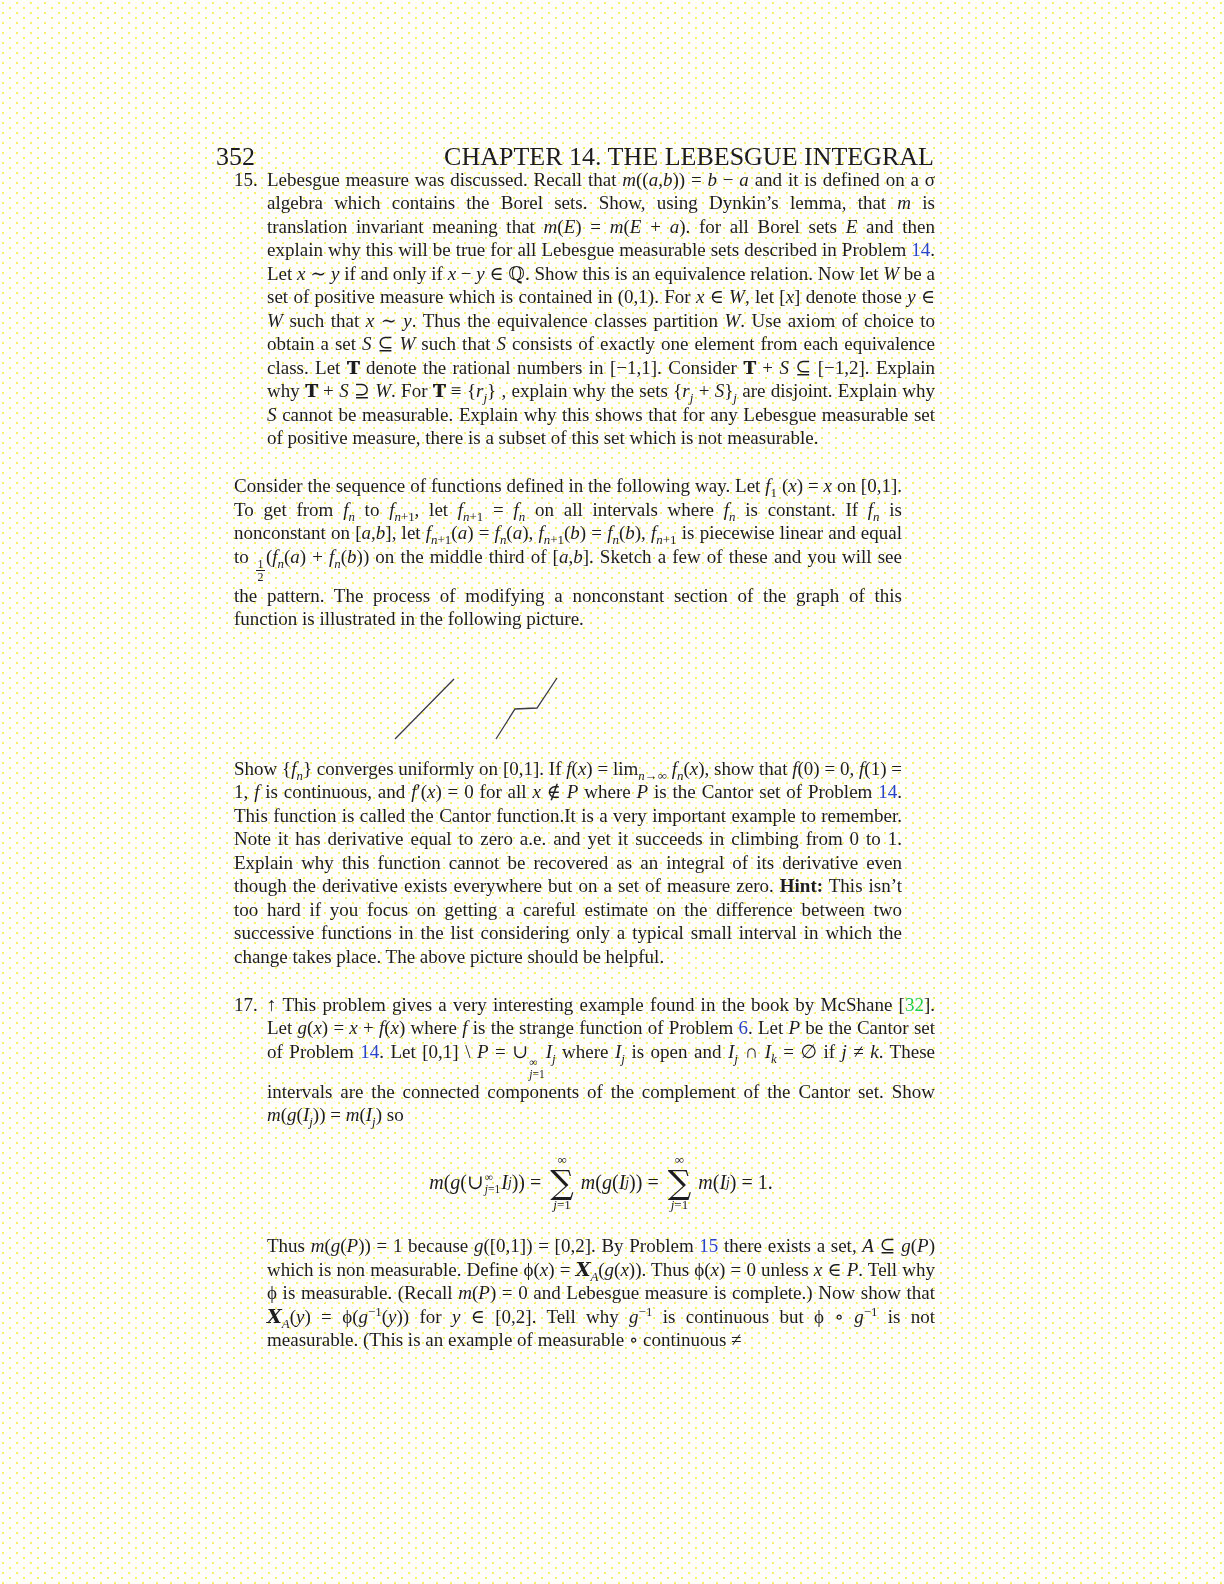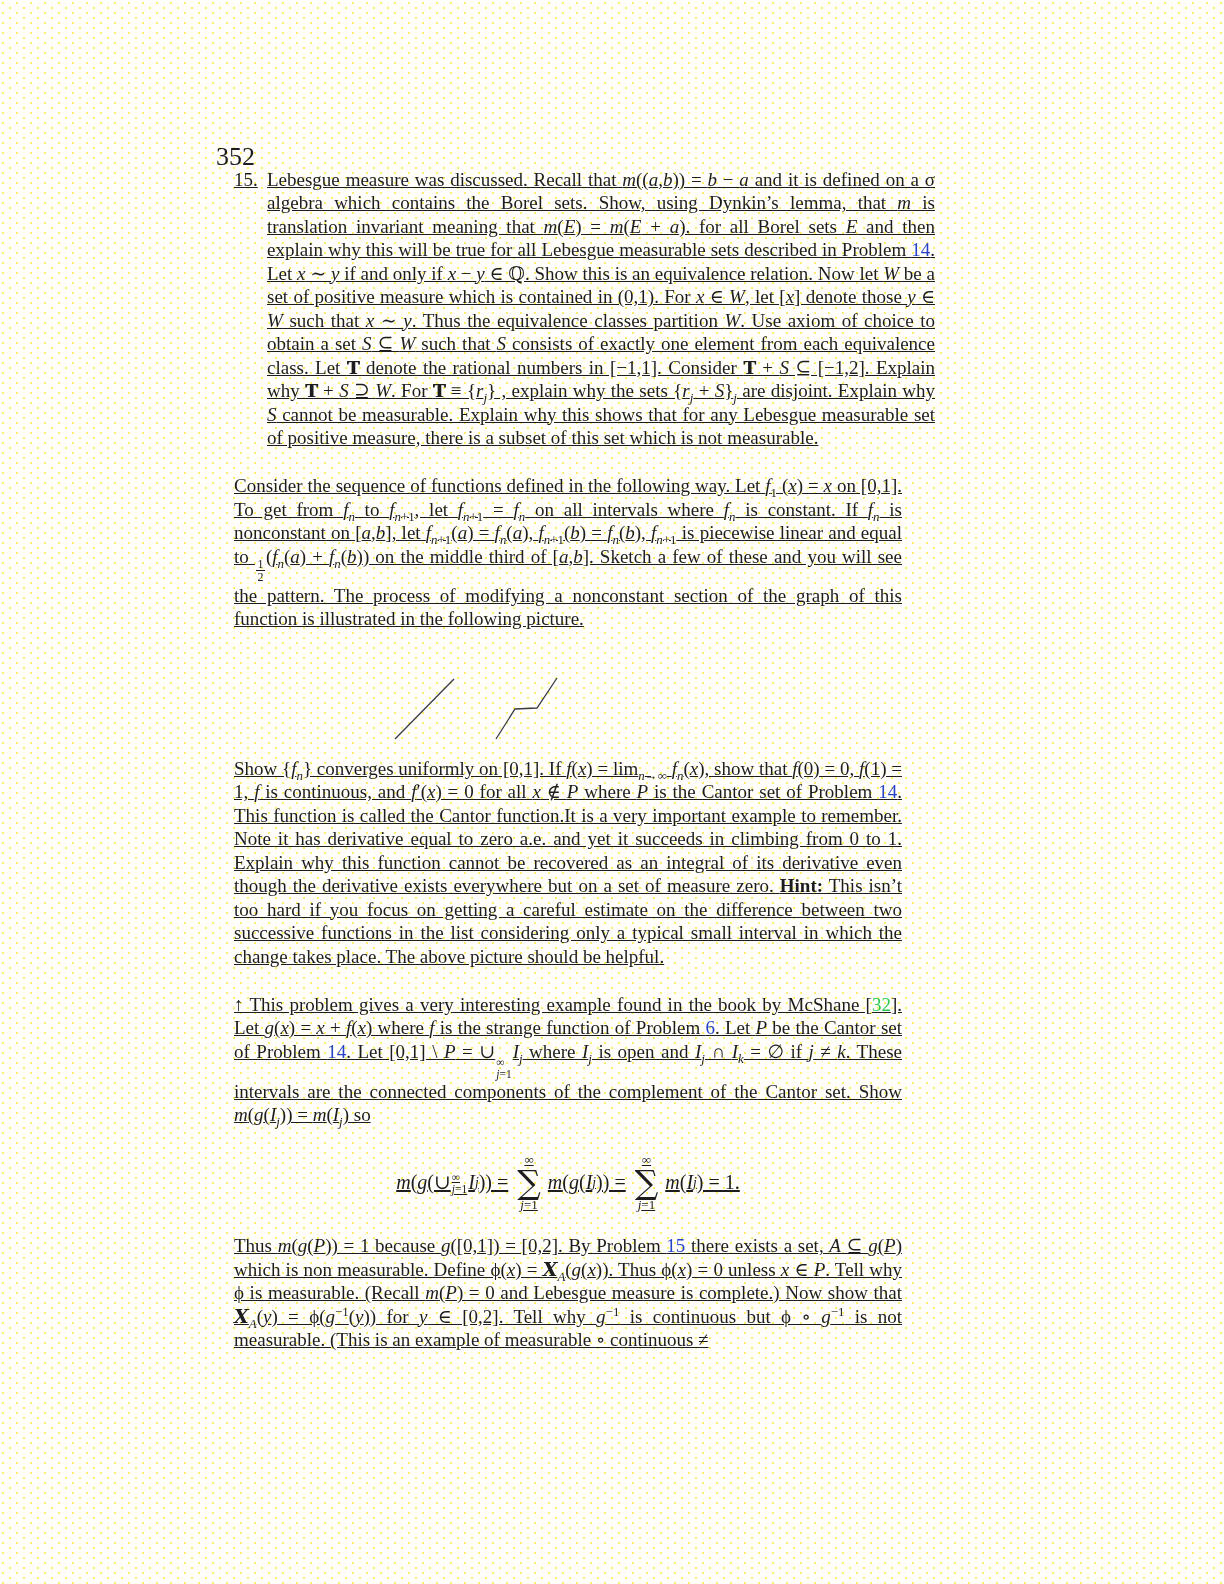--- a/index.html
+++ b/index.html
@@ -17,21 +17,21 @@
     font-family:"Liberation Serif","DejaVu Serif",serif;
     overflow:hidden;
   }
   .hdr{
     position:absolute;left:216px;top:119px;width:718px;
     display:flex;justify-content:space-between;
     font-size:26px;
     margin-top:23px;
   }
   .content{
-    position:absolute;left:234px;top:168px;width:701px;text-decoration:underline;
+    position:absolute;left:234px;top:168px;width:701px;
   }
   .problem{display:flex;margin-bottom:25px;}
   .pnum{flex:none;width:33px;font-size:19px;line-height:23.45px;}
   .pbody{width:668px;font-size:19px;line-height:23.45px;text-align:justify;}
   .pbody i{font-style:italic;}
   sub,sup{font-size:68%;line-height:0;}
   .ref{color:var(--c-link,#2743c6);cursor:pointer;}
   .cite{color:var(--c-cite,#25cb4f);cursor:pointer;}
   .bb{font-weight:700;text-shadow:0.6px 0 0 currentColor;}
   .scr{font-family:"DejaVu Serif",serif;font-style:italic;font-weight:600;}
@@ -49,20 +49,21 @@
   .bigop .toplim,.bigop .botlim{font-size:13px;line-height:1.15;}
   .bigop .sigma{font-size:33px;line-height:0.9;font-family:"DejaVu Serif",serif;}
 </style>
 </head>
 <body>
 
 <div class="page">
 
   <div class="hdr">
     <span>352</span>
+    <span>CHAPTER 14.  THE LEBESGUE INTEGRAL</span>
   </div>
 
   <div class="content">
 
     <div class="problem">
       <div class="pnum">15.</div>
       <div class="pbody">Lebesgue measure was discussed.  Recall that <i>m</i>((<i>a</i>,<i>b</i>)) = <i>b</i> − <i>a</i> and it is defined on a σ algebra which contains the Borel sets.  Show, using Dynkin’s lemma, that <i>m</i> is translation invariant meaning that <i>m</i>(<i>E</i>) = <i>m</i>(<i>E</i> + <i>a</i>).  for all Borel sets <i>E</i> and then explain why this will be true for all Lebesgue measurable sets described in Problem <span class="ref">14</span>. Let <i>x</i> ∼ <i>y</i> if and only if <i>x</i> − <i>y</i> ∈ ℚ. Show this is an equivalence relation. Now let <i>W</i> be a set of positive measure which is contained in (0,1).  For <i>x</i> ∈ <i>W</i>, let [<i>x</i>] denote those <i>y</i> ∈ <i>W</i> such that <i>x</i> ∼ <i>y</i>.  Thus the equivalence classes partition <i>W</i>.  Use axiom of choice to obtain a set <i>S</i> ⊆ <i>W</i> such that <i>S</i> consists of exactly one element from each equivalence class.  Let <span class="bb">T</span> denote the rational numbers in [−1,1]. Consider <span class="bb">T</span> + <i>S</i> ⊆ [−1,2]. Explain why <span class="bb">T</span> + <i>S</i> ⊇ <i>W</i>. For <span class="bb">T</span> ≡ {<i>r</i><sub><i>j</i></sub>} , explain why the sets {<i>r</i><sub><i>j</i></sub> + <i>S</i>}<sub><i>j</i></sub> are disjoint. Explain why <i>S</i> cannot be measurable.  Explain why this shows that for any Lebesgue measurable set of positive measure, there is a subset of this set which is not measurable.</div>
     </div>
 
     <div class="problem">
@@ -75,20 +76,21 @@
           <svg width="200" height="92" viewBox="0 0 200 92">
             <line x1="15" y1="76" x2="74" y2="16" stroke="#3a3a44" stroke-width="1.3" fill="none"></line>
             <polyline points="116,76 135,46 157,45 177,15" stroke="#3a3a44" stroke-width="1.3" fill="none"></polyline>
           </svg>
         </div>
         <div>Show {<i>f</i><sub><i>n</i></sub>} converges uniformly on [0,1]. If <i>f</i>(<i>x</i>) = lim<sub><i>n</i>→∞</sub> <i>f</i><sub><i>n</i></sub>(<i>x</i>), show that  <i>f</i>(0) = 0, <i>f</i>(1) = 1, <i>f</i> is continuous, and <i>f</i>′(<i>x</i>) = 0 for all <i>x</i> ∉ <i>P</i> where <i>P</i> is the Cantor set of Problem <span class="ref">14</span>.  This function is called the Cantor function.It is a very important example to remember. Note it has derivative equal to zero a.e. and yet it succeeds in climbing from 0 to 1.  Explain why this function cannot be recovered as an integral of its derivative even though the derivative exists everywhere but on a set of measure zero.  <b>Hint:</b> This isn’t too hard if you focus on getting a careful estimate on the difference between two successive functions in the list considering only a typical small interval in which the change takes place. The above picture should be helpful.</div>
       </div>
     </div>
 
     <div class="problem">
+      <div class="pnum">17.</div>
       <div class="pbody">
         <div>↑ This problem gives a very interesting example found in the book by McShane [<span class="cite">32</span>]. Let <i>g</i>(<i>x</i>) = <i>x</i> + <i>f</i>(<i>x</i>) where <i>f</i> is the strange function of Problem <span class="ref">6</span>.  Let <i>P</i> be the Cantor set of Problem <span class="ref">14</span>.  Let [0,1] \ <i>P</i> = ∪<span class="ulim">
               <span>∞</span>
               <span><i>j</i>=1</span>
             </span><i>I</i><sub><i>j</i></sub>  where <i>I</i><sub><i>j</i></sub> is open and <i>I</i><sub><i>j</i></sub> ∩ <i>I</i><sub><i>k</i></sub> = ∅ if <i>j</i> ≠ <i>k</i>.  These intervals are the connected components of the complement of the Cantor set. Show <i>m</i>(<i>g</i>(<i>I</i><sub><i>j</i></sub>)) = <i>m</i>(<i>I</i><sub><i>j</i></sub>) so</div>
         <div class="equation"><i>m</i>(<i>g</i>(∪<span class="ulim">
               <span>∞</span>
               <span><i>j</i>=1</span>
             </span><i>I</i><sub><i>j</i></sub>)) = <span class="bigop">
               <span class="toplim">∞</span>

